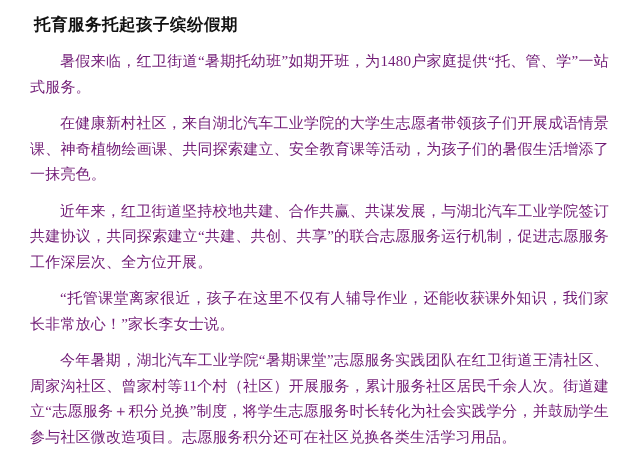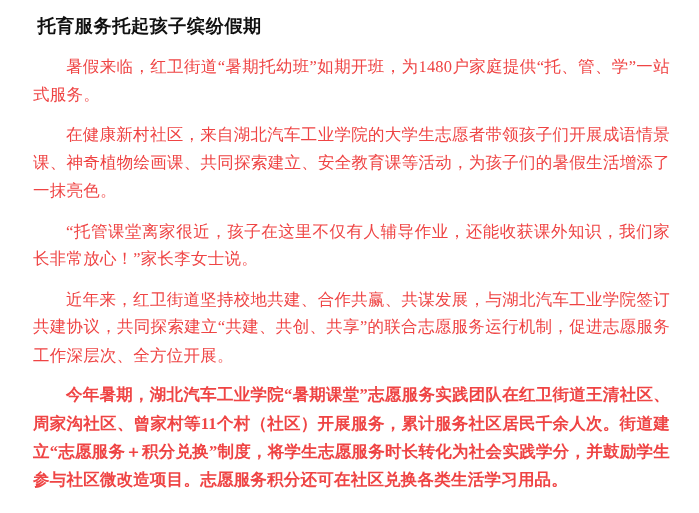--- a/index.html
+++ b/index.html
@@ -30,31 +30,30 @@
     margin: 4px 0 14px 4px;
     line-height: 1.3;
   }
   .para {
     font-size: 15px;
     line-height: 25.5px;
     text-align: justify;
     text-justify: inter-ideograph;
     margin: 0 0 11px 0;
     text-indent: 2em;
-    color: #ef4444;
+    color: #701a75;
     letter-spacing: 0.2px;
   }
   .para:last-child {
     margin-bottom: 0;
-    font-weight: bold;
   }
 </style>
 </head>
 <body>
 
 <div class="page">
   <h1 class="doc-title">托育服务托起孩子缤纷假期</h1>
   <p class="para">暑假来临，红卫街道“暑期托幼班”如期开班，为1480户家庭提供“托、管、学”一站式服务。</p>
   <p class="para">在健康新村社区，来自湖北汽车工业学院的大学生志愿者带领孩子们开展成语情景课、神奇植物绘画课、共同探索建立、安全教育课等活动，为孩子们的暑假生活增添了一抹亮色。</p>
+  <p class="para">近年来，红卫街道坚持校地共建、合作共赢、共谋发展，与湖北汽车工业学院签订共建协议，共同探索建立“共建、共创、共享”的联合志愿服务运行机制，促进志愿服务工作深层次、全方位开展。</p>
   <p class="para">“托管课堂离家很近，孩子在这里不仅有人辅导作业，还能收获课外知识，我们家长非常放心！”家长李女士说。</p>
-  <p class="para">近年来，红卫街道坚持校地共建、合作共赢、共谋发展，与湖北汽车工业学院签订共建协议，共同探索建立“共建、共创、共享”的联合志愿服务运行机制，促进志愿服务工作深层次、全方位开展。</p>
   <p class="para">今年暑期，湖北汽车工业学院“暑期课堂”志愿服务实践团队在红卫街道王清社区、周家沟社区、曾家村等11个村（社区）开展服务，累计服务社区居民千余人次。街道建立“志愿服务＋积分兑换”制度，将学生志愿服务时长转化为社会实践学分，并鼓励学生参与社区微改造项目。志愿服务积分还可在社区兑换各类生活学习用品。</p>
 </div>
 
 </body></html>

